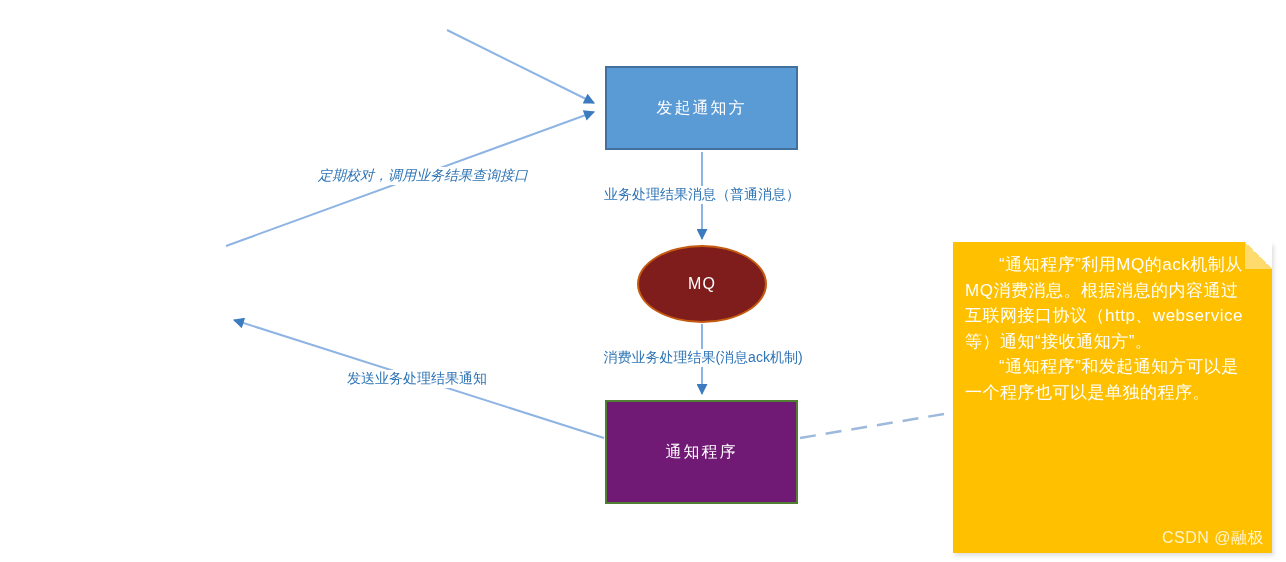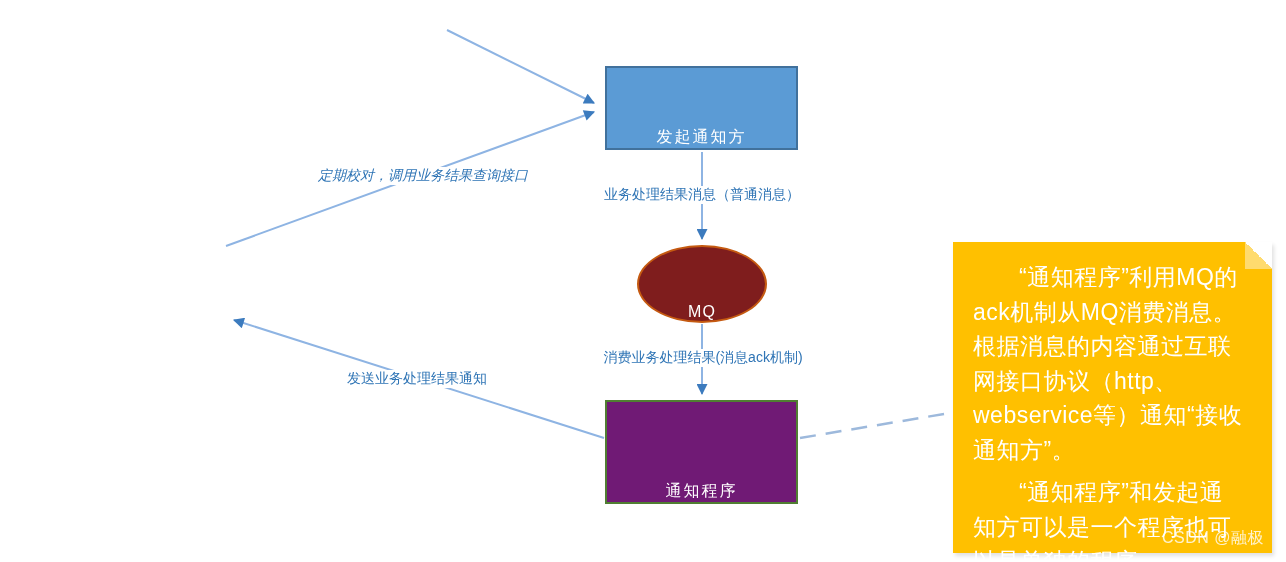--- a/index.html
+++ b/index.html
@@ -3,41 +3,41 @@
 <meta charset="utf-8">
 <style>
   html,body{margin:0;padding:0;background:#ffffff;}
   body{font-family:"Liberation Sans","DejaVu Sans",sans-serif;}
   #canvas{position:relative;width:1286px;height:562px;background:#ffffff;overflow:hidden;}
 
   
   #connectors{position:absolute;left:0;top:0;width:1286px;height:562px;z-index:1;}
 
   
-  .node{position:absolute;display:flex;align-items:flex-end;justify-content:center;
+  .node{position:absolute;display:flex;align-items:center;justify-content:center;
         color:#ffffff;text-align:center;z-index:3;box-sizing:border-box;}
   .rect{font-size:16px;letter-spacing:2px;}
   #node-initiator{left:605px;top:66px;width:193px;height:84px;background:#5B9BD5;border:2px solid #41719C;}
   #node-notifier{left:605px;top:400px;width:193px;height:104px;background:#701a75;border:2px solid #507E32;}
   #node-receiver{left:10px;top:240px;width:215px;height:88px;background:#5B9BD5;border:2px solid #41719C;
                  flex-direction:column;line-height:1.45;}
   #node-mq{left:637px;top:245px;width:130px;height:78px;background:#7f1d1d;border:2px solid #C55A11;
            border-radius:50%;font-size:16px;letter-spacing:1px;}
 
   
   .edge-label{position:absolute;transform:translateX(-50%);white-space:nowrap;
               color:#2E74B5;font-size:14px;background:#ffffff;padding:0 3px;z-index:2;}
 
   
   #note{position:absolute;left:953px;top:242px;width:319px;height:311px;background:#FFC000;
         z-index:3;box-sizing:border-box;padding:10px 18px 8px 12px;color:#ffffff;
         box-shadow:2px 3px 4px rgba(0,0,0,0.12);}
   #note .fold{position:absolute;top:0;right:0;width:27px;height:27px;
         background:linear-gradient(225deg,#ffffff 0 50%,#FFDB6E 50% 100%);}
-  #note p{margin:8px;font-size:23px;line-height:1.5;text-indent:2em;letter-spacing:0.5px;}
+  #note p{margin:0;font-size:17px;line-height:1.5;text-indent:2em;letter-spacing:0.5px;}
   #watermark{position:absolute;right:8px;bottom:4px;font-size:16px;
         color:rgba(255,255,255,0.8);letter-spacing:0.5px;}
 </style>
 </head>
 <body>
 
 <div id="canvas">
 
   <svg id="connectors" width="1286" height="562" viewBox="0 0 1286 562">
     <defs>

